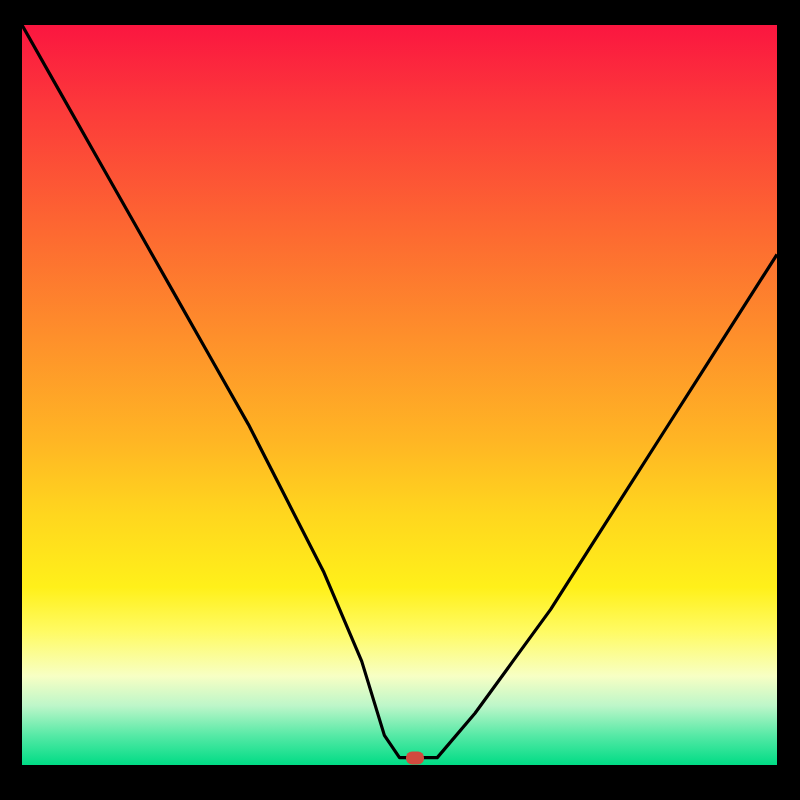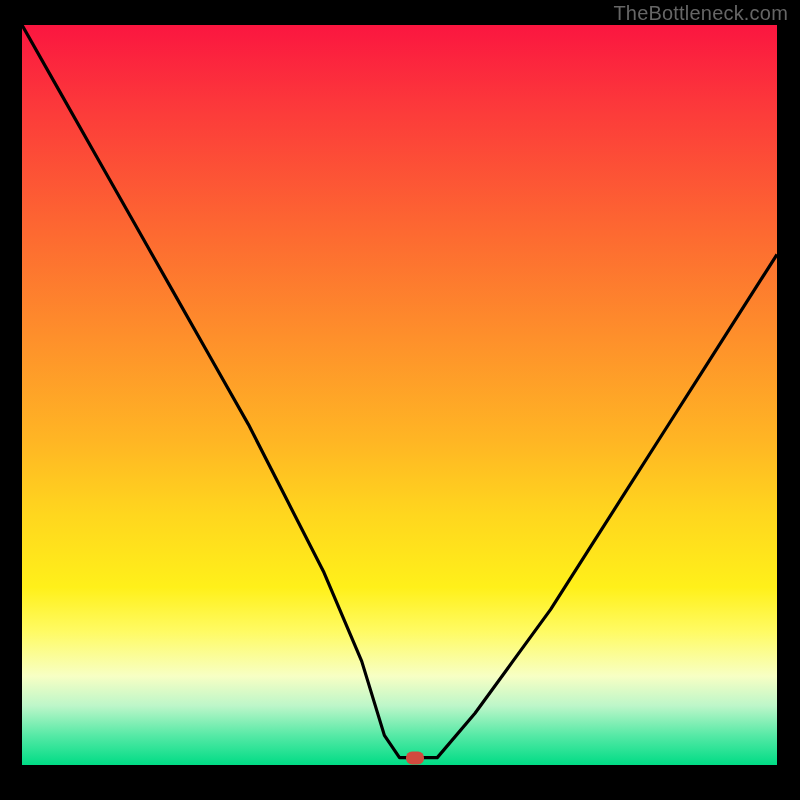--- a/index.html
+++ b/index.html
@@ -64,21 +64,20 @@
     background: #d24a3e;
     border-radius: 6px;
     transform: translate(-50%, -50%);
   }
 </style>
 </head>
 <body>
 
 <div class="container">
 
-  <div class="watermark">TheBottleneck.com</div>
 
   <div class="plot-area">
 
     <svg class="curve" viewBox="0 0 755 740" preserveAspectRatio="none">
 
       <path d="M 0 0
                L 37.75 66.6
                L 75.5 133.2
                L 113.25 199.8
                L 151 266.4

